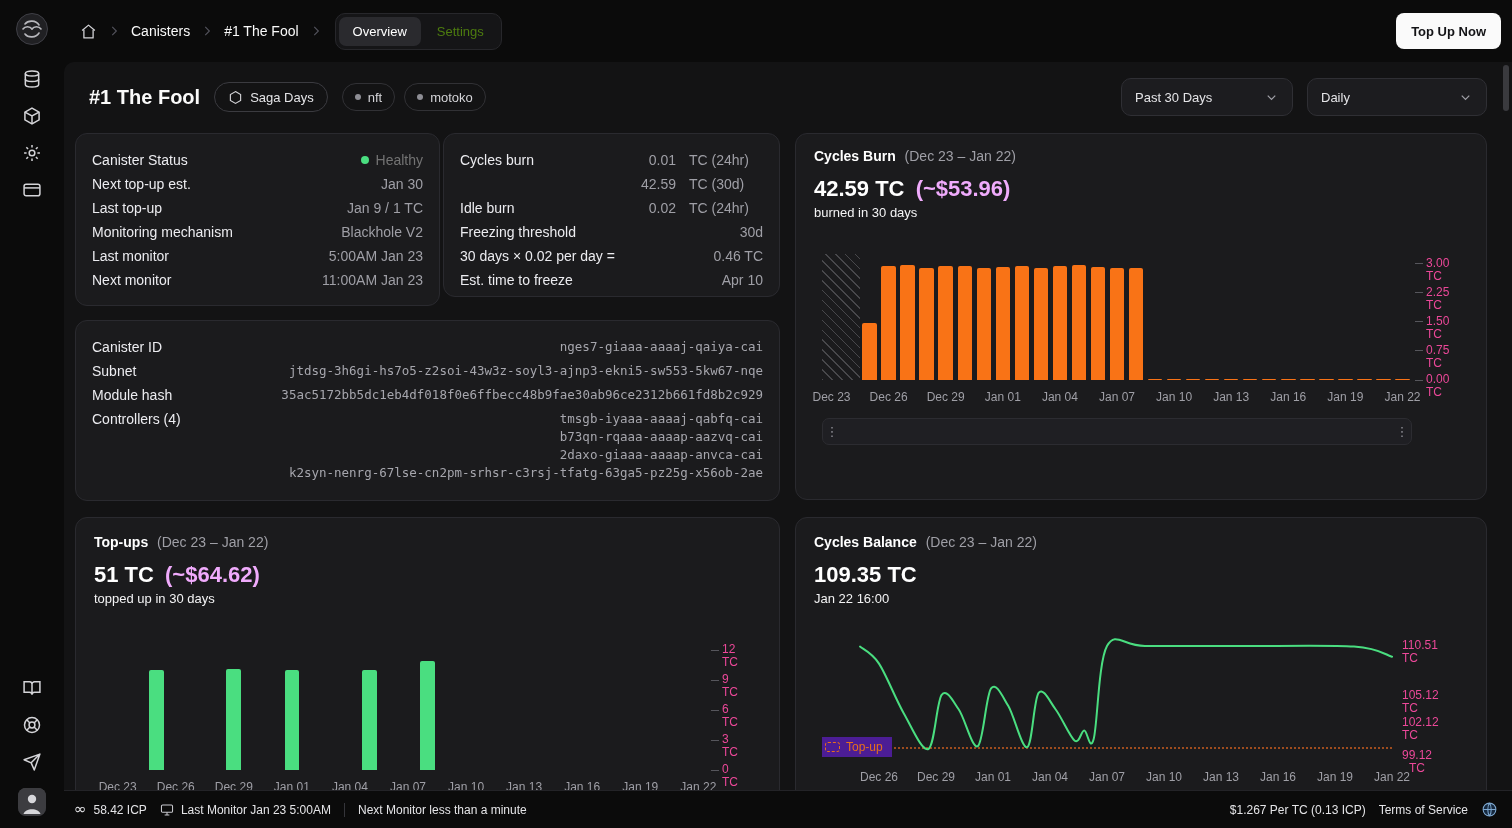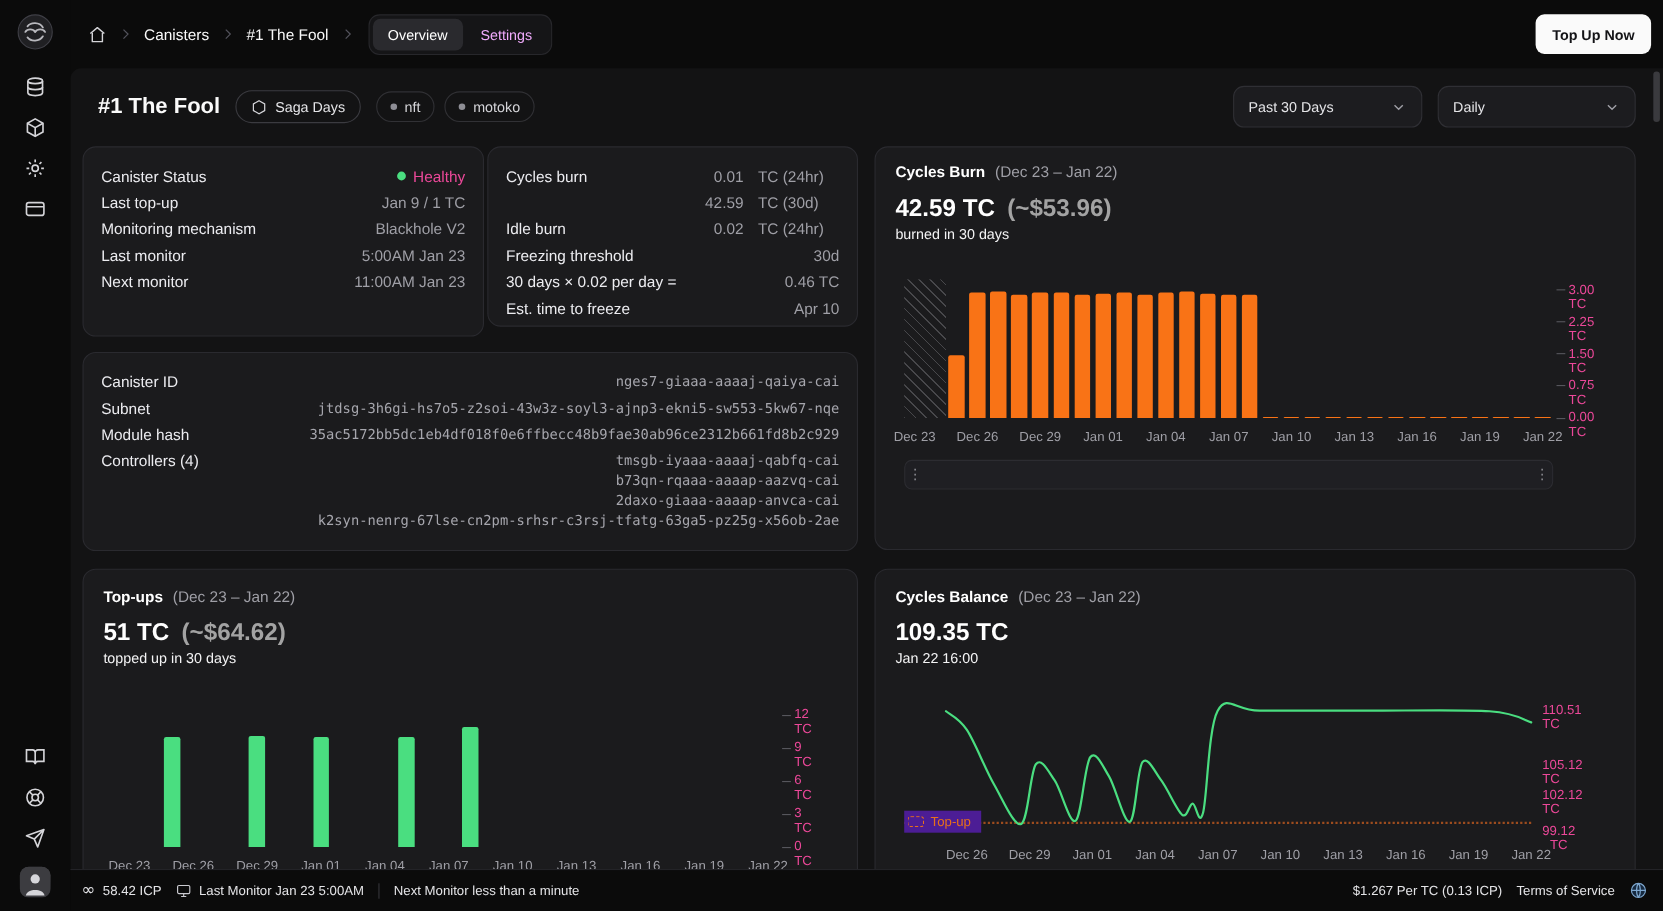--- a/index.html
+++ b/index.html
@@ -24,21 +24,21 @@
 
   
   #topbar { position:absolute; left:64px; right:0; top:0; height:62px; display:flex; align-items:center;
     padding:0 11px 0 16px; gap:10px; }
   .crumb-icon { color:#d4d4d8; cursor:pointer; display:flex; }
   .crumb-icon svg { width:17px; height:17px; }
   .chev { color:#52525b; display:flex; }
   .chev svg { width:14px; height:14px; }
   .crumb-link { font-size:14px; color:#fafafa; font-weight:500; cursor:pointer; white-space:nowrap; }
   #tabs { display:flex; background:#151517; border:1px solid #27272b; border-radius:10px; padding:3px; gap:2px; margin-left:2px; }
-  .seg { border:none; background:transparent; color:#f0abfc; font-size:13px; font-weight:500;
+  .seg { border:none; background:transparent; color:#4d7c0f; font-size:13px; font-weight:500;
     padding:7px 14px; border-radius:7px; cursor:pointer; white-space:nowrap; }
   .seg.active { background:#2a2a2e; color:#ffffff; }
   #topup-btn { margin-left:auto; background:#fafafa; color:#131316; font-weight:700; font-size:13px;
     border:none; border-radius:8px; height:36px; padding:0 15px; cursor:pointer; white-space:nowrap; }
 
   
   #main { position:absolute; left:64px; top:62px; width:1448px; height:728px; background:#131314;
     overflow:hidden; border-top-left-radius:10px; }
   #scroll-thumb { position:absolute; right:3px; top:3px; width:6px; height:46px; border-radius:3px;
     background:#3a3a3e; z-index:9; cursor:grab; }
@@ -65,36 +65,36 @@
   #card-status    { left:11px;  top:71px;  width:365px; height:173px; padding:14px 16px; }
   #card-burninfo  { left:379px; top:71px;  width:337px; height:164px; padding:14px 16px; }
   #card-ids       { left:11px;  top:258px; width:705px; height:181px; padding:14px 16px; }
   #card-burnchart { left:731px; top:71px;  width:692px; height:367px; padding:14px 18px; }
   #card-topups    { left:11px;  top:455px; width:705px; height:340px; padding:16px 18px; }
   #card-balance   { left:731px; top:455px; width:692px; height:340px; padding:16px 18px; }
 
   .kv-row { display:flex; justify-content:space-between; align-items:center; height:24px; font-size:14px; }
   .kv-label { color:#ececf0; white-space:nowrap; }
   .kv-value { color:#9f9fa6; display:flex; align-items:center; gap:7px; white-space:nowrap; }
-  .kv-value.healthy { color:#ec4899; }
+  .kv-value.healthy { color:#737373; }
   .hdot { width:8px; height:8px; border-radius:50%; background:#4ade80; }
   .kv-num { display:inline-block; min-width:44px; text-align:right; }
   .kv-unit { display:inline-block; min-width:74px; text-align:left; margin-left:6px; }
 
   .ids-row { display:flex; justify-content:space-between; align-items:flex-start; padding:3px 0; font-size:14px; }
   .ids-label { color:#ececf0; line-height:18px; white-space:nowrap; }
   .mono-col { text-align:right; font-family:"DejaVu Sans Mono","Liberation Mono",monospace;
     font-size:12.5px; color:#a6a6ad; line-height:18px; }
 
   
   .chart-head-title { font-size:14px; }
   .ct-main { font-weight:700; color:#ffffff; }
   .ct-sub { color:#9f9fa6; margin-left:5px; }
   .chart-big { margin-top:12px; font-size:22px; font-weight:700; color:#ffffff; }
-  .big-usd { color:#a3a3a3; margin-left:5px; }
+  .big-usd { color:#f0abfc; margin-left:5px; }
   .chart-caption { margin-top:3px; font-size:13px; color:#f4f4f5; }
   .chart-area { position:relative; }
   #plot-burn    { width:590px; height:126px; margin-top:34px; margin-left:8px; }
   #plot-topups  { width:600px; height:120px; margin-top:44px; margin-left:14px; }
   #plot-balance { width:570px; height:124px; margin-top:30px; margin-left:8px; }
 
   .bar { position:absolute; bottom:0; border-radius:2px 2px 0 0; }
   .hatch { position:absolute; top:0;
     background:repeating-linear-gradient(45deg, rgba(205,205,212,.25) 0px, rgba(205,205,212,.25) 1px, transparent 1px, transparent 7px); }
   .ytick-label { position:absolute; font-size:12px; color:#ec4899; white-space:pre-line; line-height:13px; }
@@ -260,20 +260,24 @@
   </div>
 
   <section class="card" id="card-status">
     <div id="status-rows">
         <div class="kv-row">
           <span class="kv-label">Canister Status</span>
           <span class="kv-value healthy">
             <span class="hdot"></span>
             <span>Healthy</span>
           </span>
+        </div>
+        <div class="kv-row">
+          <span class="kv-label">Next top-up est.</span>
+          <span class="kv-value">Jan 30</span>
         </div>
         <div class="kv-row">
           <span class="kv-label">Last top-up</span>
           <span class="kv-value">Jan 9 / 1 TC</span>
         </div>
         <div class="kv-row">
           <span class="kv-label">Monitoring mechanism</span>
           <span class="kv-value">Blackhole V2</span>
         </div>
         <div class="kv-row">

